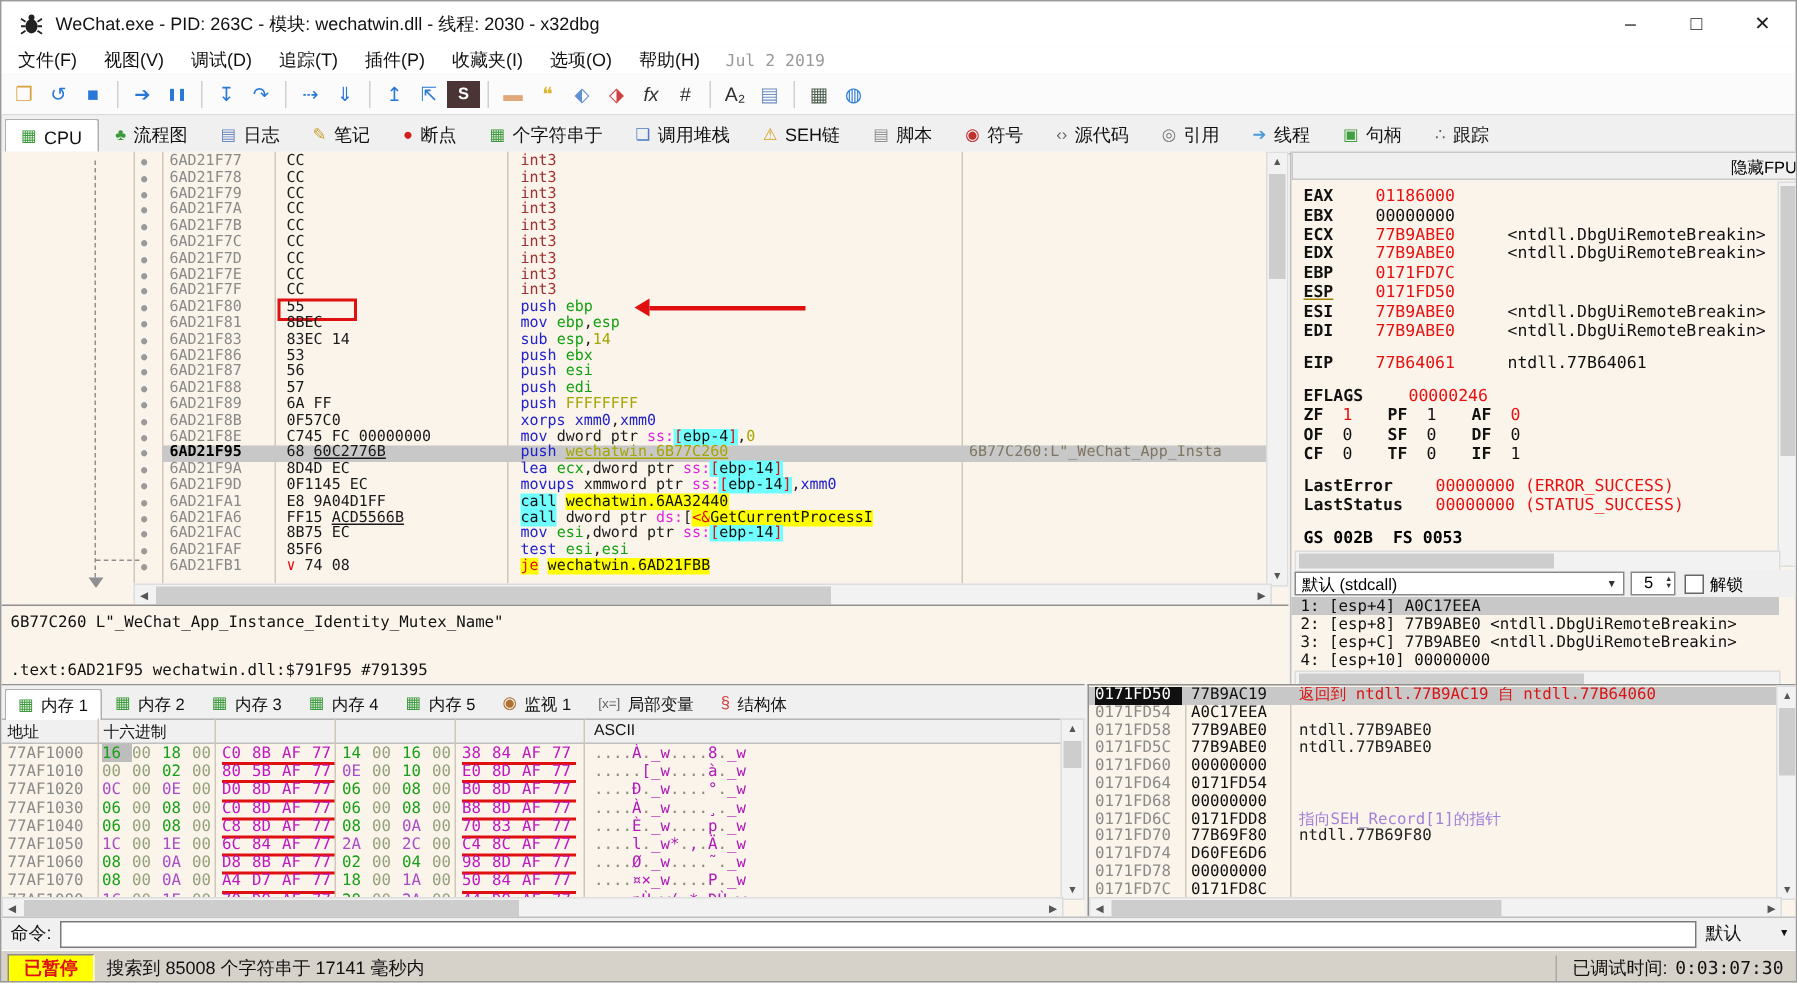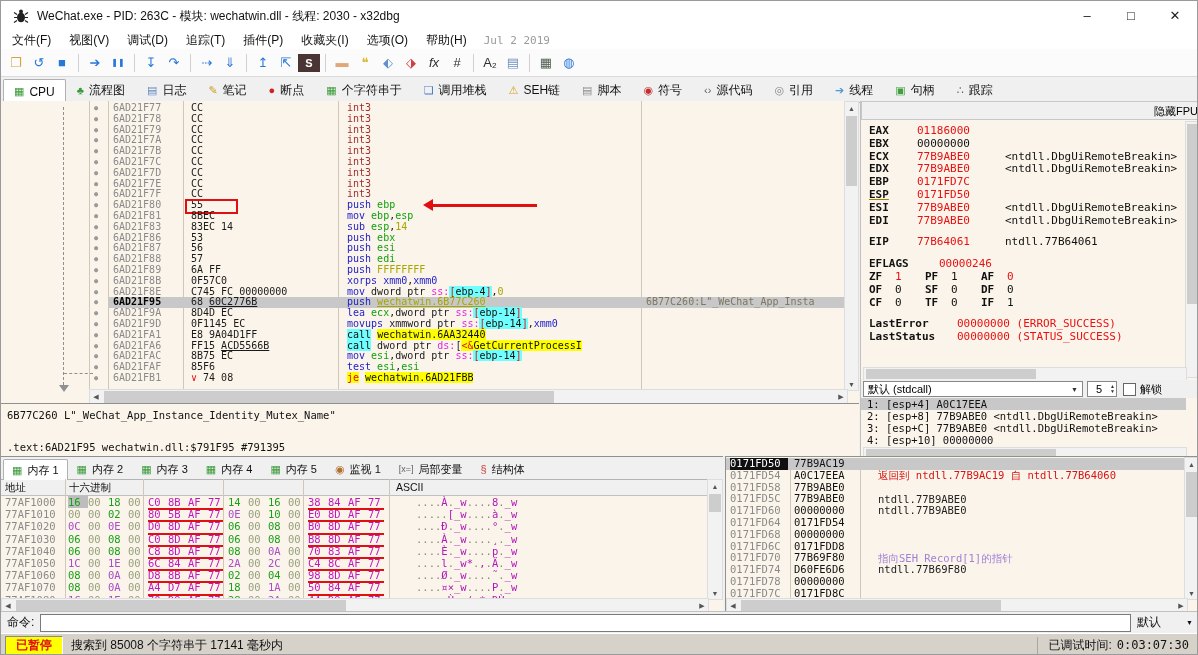--- a/index.html
+++ b/index.html
@@ -97,32 +97,32 @@
   .dump-header{position:relative;height:15px;background:#f0f0f0;border-bottom:1px solid #c0c0c0;font-size:10.5px;color:#111;}
   .dh{position:absolute;top:1px;}
   .dump-rowswrap{position:relative;height:104px;overflow:hidden;}
   .dmrow{position:relative;height:12.2px;line-height:12.2px;font-family:"DejaVu Sans Mono",monospace;font-size:10.5px;white-space:pre;}
   .dmaddr{position:absolute;left:4px;color:#8a8a8a;}
   .dgrp{position:absolute;width:76px;}
   .dgrp.ptr{border-bottom:2px solid #e01010;}
   .db{display:inline-block;width:20px;}
   .c00{color:#96a07c}.cg{color:#18a018}.cp{color:#a84cc8}.cm{color:#c018c0}
   .cur{background:#bdbdbd;}
-  .dascii{position:absolute;left:395px;margin-left:20px;}
+  .dascii{position:absolute;left:395px;}
   .ac{color:#b018b8}.ac-dot{color:#8c8c7a}
   .dvline{position:absolute;width:1px;background:#cfc7ba;top:22px;height:119px;}
   
   .stack{position:absolute;left:724px;top:455px;width:474px;height:155px;background:#fbf4ea;border-top:1px solid #909090;border-left:1px solid #909090;box-sizing:border-box;}
   .srows{position:absolute;left:0;top:1px;right:13px;overflow:hidden;height:140px;}
   .srow{position:relative;height:11.8px;line-height:11.8px;font-family:"DejaVu Sans Mono",monospace;font-size:10.5px;white-space:pre;}
   .srow.sel{background:#c8c8c8;}
   .saddr{position:absolute;left:4px;width:58px;color:#8a8a8a;}
   .srow.sel .saddr{background:#101010;color:#fff;}
   .sval{position:absolute;left:68px;color:#111;}
-  .scmt{position:absolute;left:152px;width:306px;overflow:hidden;color:#222;margin-top:12px;}
+  .scmt{position:absolute;left:140px;width:306px;overflow:hidden;color:#222;}
   .scmt.red{color:#d81414;}
   .scmt.purple{color:#a280d8;}
   .svline{position:absolute;width:1px;background:#cfc7ba;top:0;height:141px;}
   
   .cmdbar{position:absolute;left:0;top:610px;width:1198px;height:22px;background:#f0f0f0;border-top:1px solid #c0c0c0;display:flex;align-items:center;box-sizing:border-box;}
   .cmd-label{font-size:12px;padding:0 6px;color:#111;}
   .cmd-input{height:16px;flex:1;border:1px solid #7a7a7a;background:#fff;font-size:11px;padding:0 3px;font-family:"DejaVu Sans Mono",monospace;}
   .cmd-drop{width:56px;height:18px;font-size:12px;display:flex;align-items:center;justify-content:space-between;padding:0 6px;color:#111;}
   .statusbar{position:absolute;left:0;top:632px;width:1198px;height:23px;background:#d6d2ca;border-top:1px solid #ffffff;display:flex;align-items:center;font-size:12px;box-sizing:border-box;}
   .status-badge{background:#ffff00;color:#e01010;font-weight:bold;padding:0 10px;margin:0 8px 0 4px;height:17px;line-height:17px;
@@ -328,20 +328,21 @@
       <div class="rline"><span class="rn">EIP</span><span class="rv red">77B64061</span><span class="rc">ntdll.77B64061</span></div>
       <div class="rgap"></div>
       <div class="rline"><span class="rn" style="width: 70px;">EFLAGS</span><span class="rv red">00000246</span></div>
       <div class="rline"><span class="fn">ZF</span><span class="fv red">1</span><span class="fn">PF</span><span class="fv">1</span><span class="fn">AF</span><span class="fv red">0</span></div>
       <div class="rline"><span class="fn">OF</span><span class="fv">0</span><span class="fn">SF</span><span class="fv">0</span><span class="fn">DF</span><span class="fv">0</span></div>
       <div class="rline"><span class="fn">CF</span><span class="fv">0</span><span class="fn">TF</span><span class="fv">0</span><span class="fn">IF</span><span class="fv">1</span></div>
       <div class="rgap"></div>
       <div class="rline"><span class="rn2">LastError</span><span class="rv2">00000000 (ERROR_SUCCESS)</span></div>
       <div class="rline"><span class="rn2">LastStatus</span><span class="rv2">00000000 (STATUS_SUCCESS)</span></div>
       <div class="rgap"></div>
+      <div class="rline" style="font-weight: bold;">GS 002B  FS 0053</div>
     </div>
   <div class="sbv" style="right:0;top:20px;width:12px;height:255px;">
     <div class="sb-track">
         <div class="sb-thumb" style="top:2px;height:180px;"></div>
       </div>
   </div>
   <div class="sbh" style="left:2px;top:266px;width:322px;height:12px;">
     <div class="sb-track">
         <div class="sb-thumb" style="left:2px;width:170px;"></div>
       </div>

